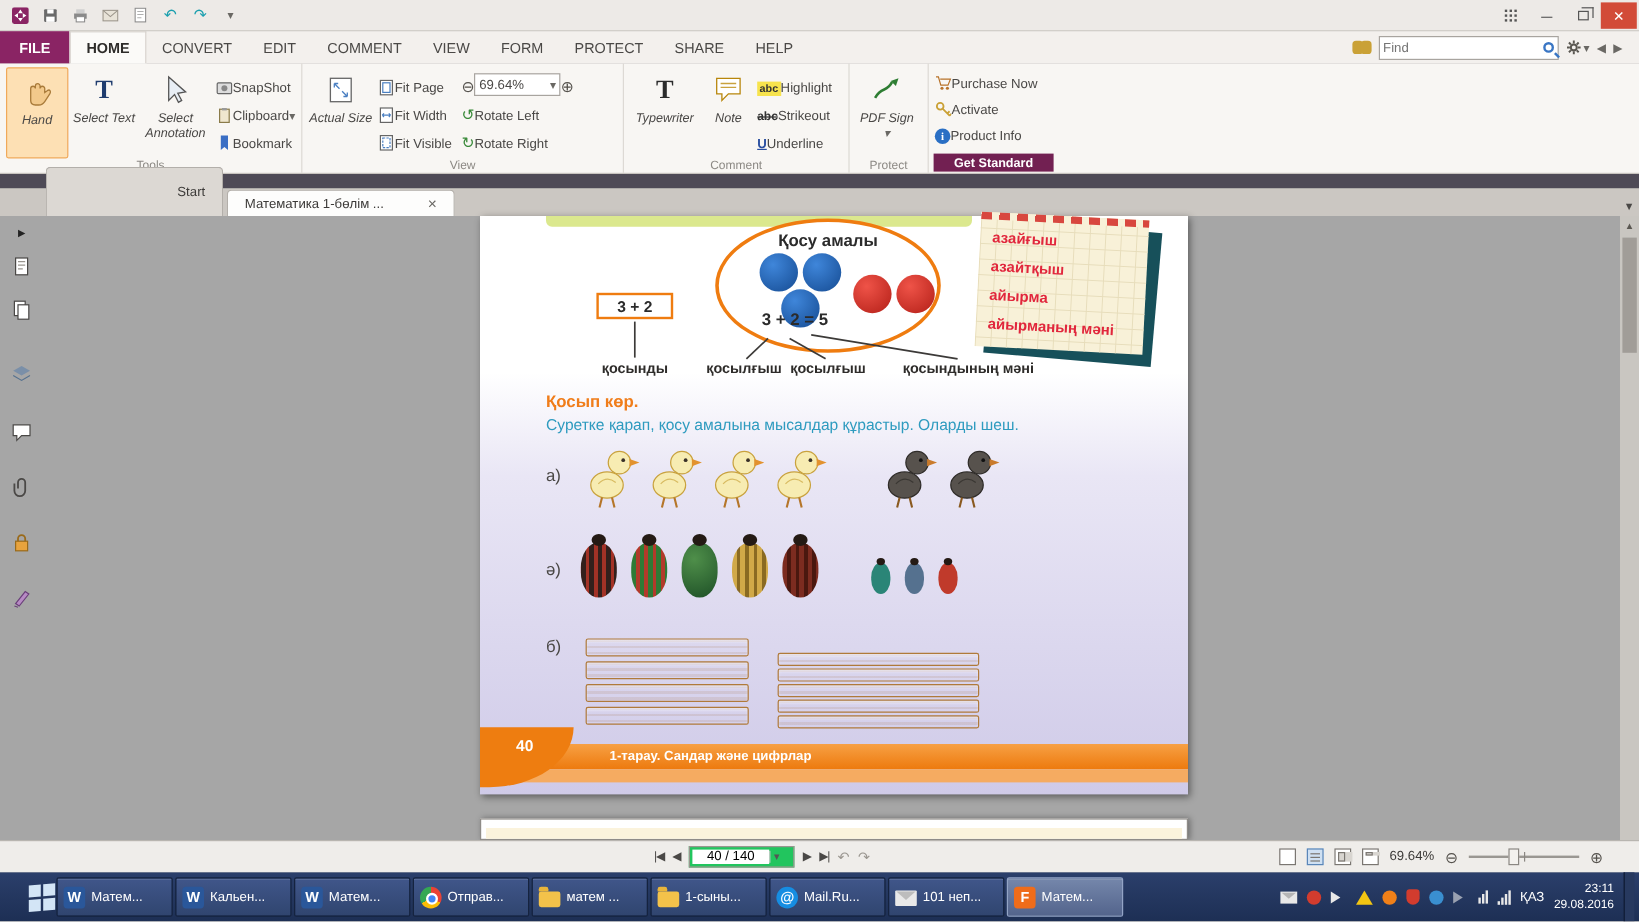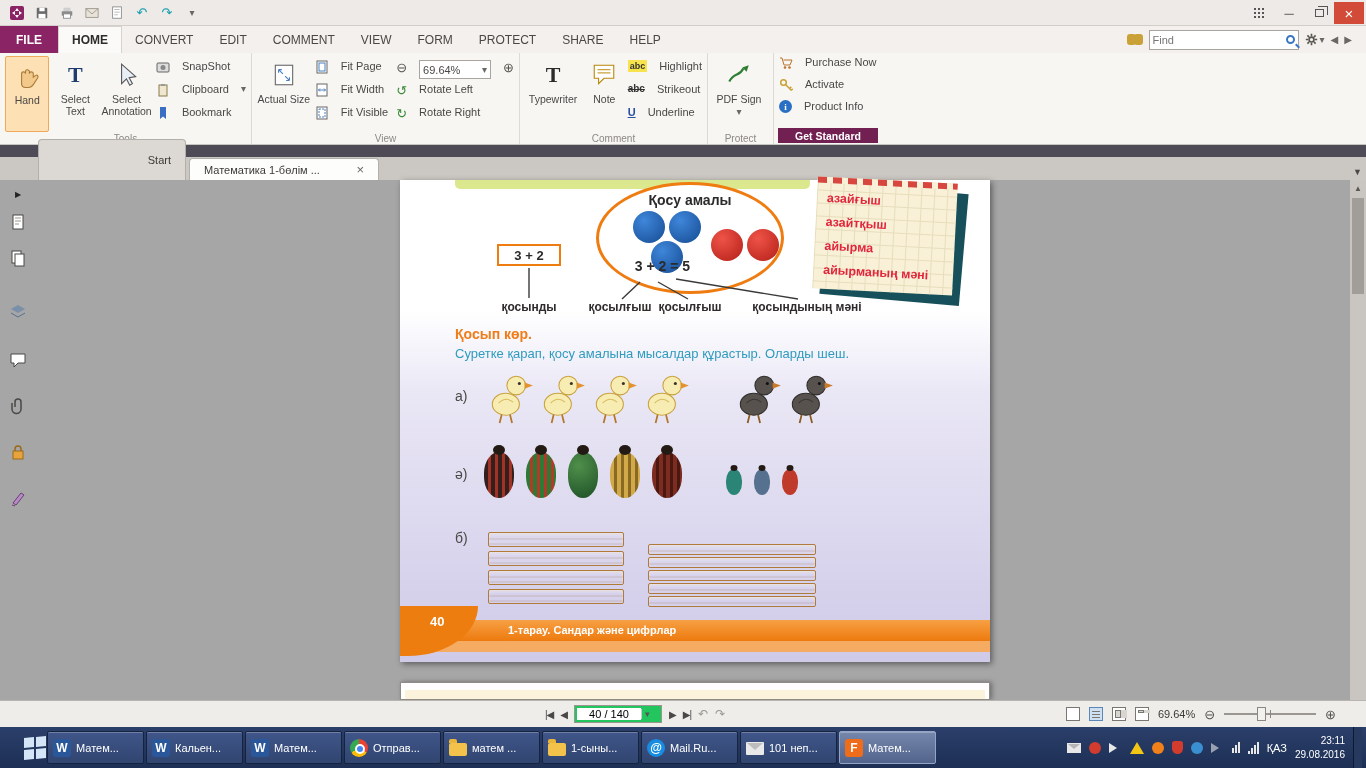--- a/index.html
+++ b/index.html
@@ -36,23 +36,23 @@
   .chev { color:#6a6864; font-size:10px; }
 
   
   .ribbon-body { position:absolute; top:53px; left:0; right:0; height:92px; background:#f8f6f3; border-bottom:1px solid #c8c4bf; display:flex; }
   .rgroup { position:relative; height:100%; border-right:1px solid #ddd9d4; padding:3px 5px 13px 5px; }
   .rgroup-label { position:absolute; bottom:0; left:0; right:0; text-align:center; font-size:10px; color:#8c8984; }
   .rgroup-content { display:flex; gap:4px; height:76px; }
   .bigbtn { width:54px; display:flex; flex-direction:column; align-items:center; padding-top:3px; }
   .bigbtn.active { background:#fde0b4; border:1px solid #f0a95a; border-radius:2px; }
   .bi { height:32px; display:flex; align-items:center; justify-content:center; }
-  .bl { font-size:10.5px; line-height:1.15; text-align:center; color:#4a4846; margin-top:2px; }
+  .bl { font-size:10.5px; line-height:1.15; text-align:center; color:#4a4846; margin-top:2px;font-style:italic; }
   .smallcol { display:flex; flex-direction:column; gap:3px; padding-top:4px; }
-  .smallbtn { display:flex; align-items:flex-start; gap:12px; height:20px; font-size:11px; color:#4a4846; white-space:nowrap; }
+  .smallbtn { display:flex; align-items:flex-end; gap:0; height:20px; font-size:11px; color:#4a4846; white-space:nowrap; }
   .i14 { width:14px; height:14px; flex:none; }
   .i24 { width:26px; height:26px; }
   .combo { display:flex; align-items:center; width:72px; height:19px; background:#fff; border:1px solid #a8a49f; padding:0 3px; font-size:11px; }
   .combo .v { flex:1; }
   .serifT { font-family:"Liberation Serif", serif; font-weight:bold; font-size:22px; color:#2b2b2b; line-height:1; }
   .hl-sample { background:#f7e34d; font-size:9px; font-weight:bold; padding:1px 2px; color:#333; }
   .st-sample { font-size:10px; font-weight:bold; text-decoration:line-through; color:#333; }
   .ul-sample { font-size:11px; font-weight:bold; text-decoration:underline; color:#2a4fa0; }
   .getstd { position:absolute; bottom:1px; left:4px; width:100px; height:15px; background:#722052; color:#fff; font-size:10.5px; font-weight:bold; display:flex; align-items:center; justify-content:center; }
   .info-circ { width:13px; height:13px; border-radius:50%; background:#2a6fc4; color:#fff; font-size:9px; font-weight:bold; font-family:"Liberation Serif",serif; display:flex; align-items:center; justify-content:center; flex:none; }

